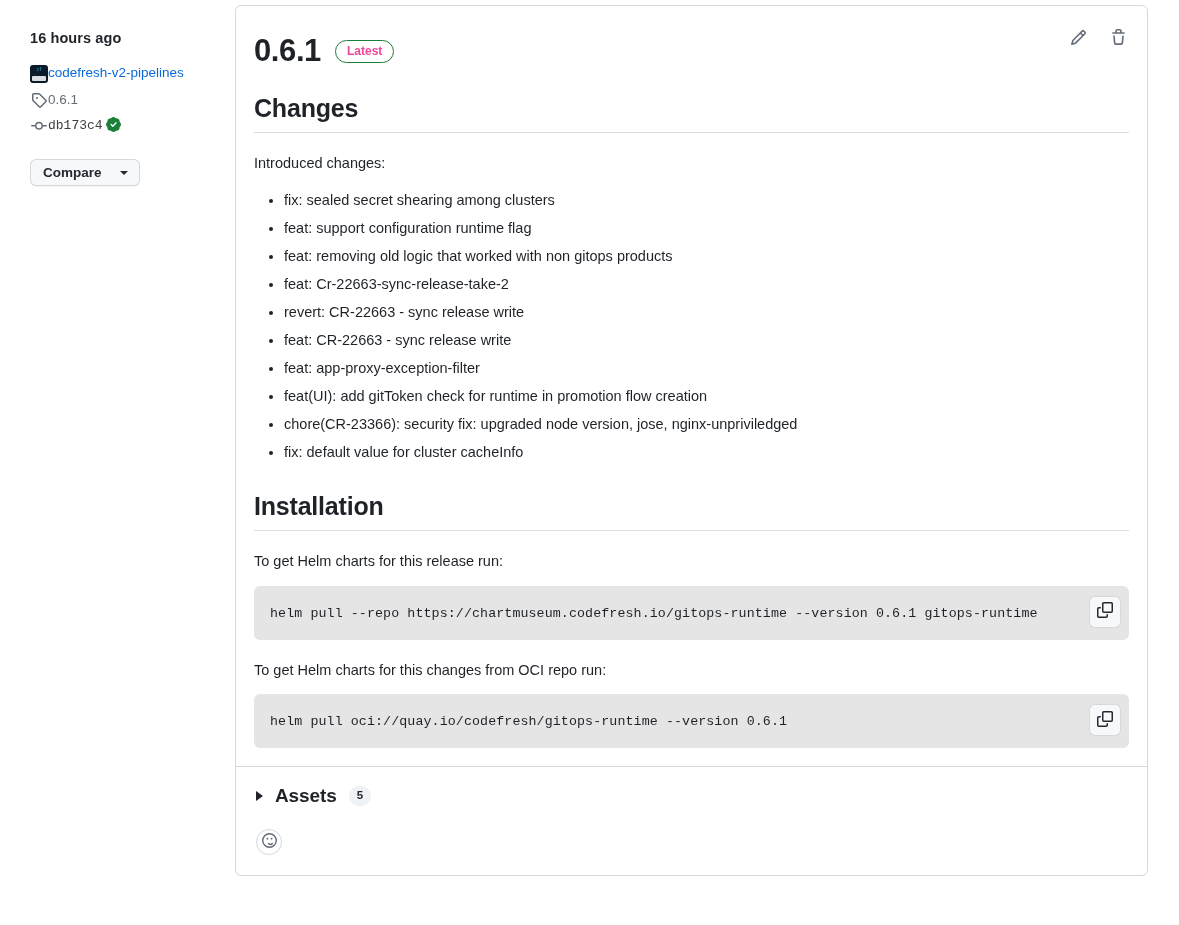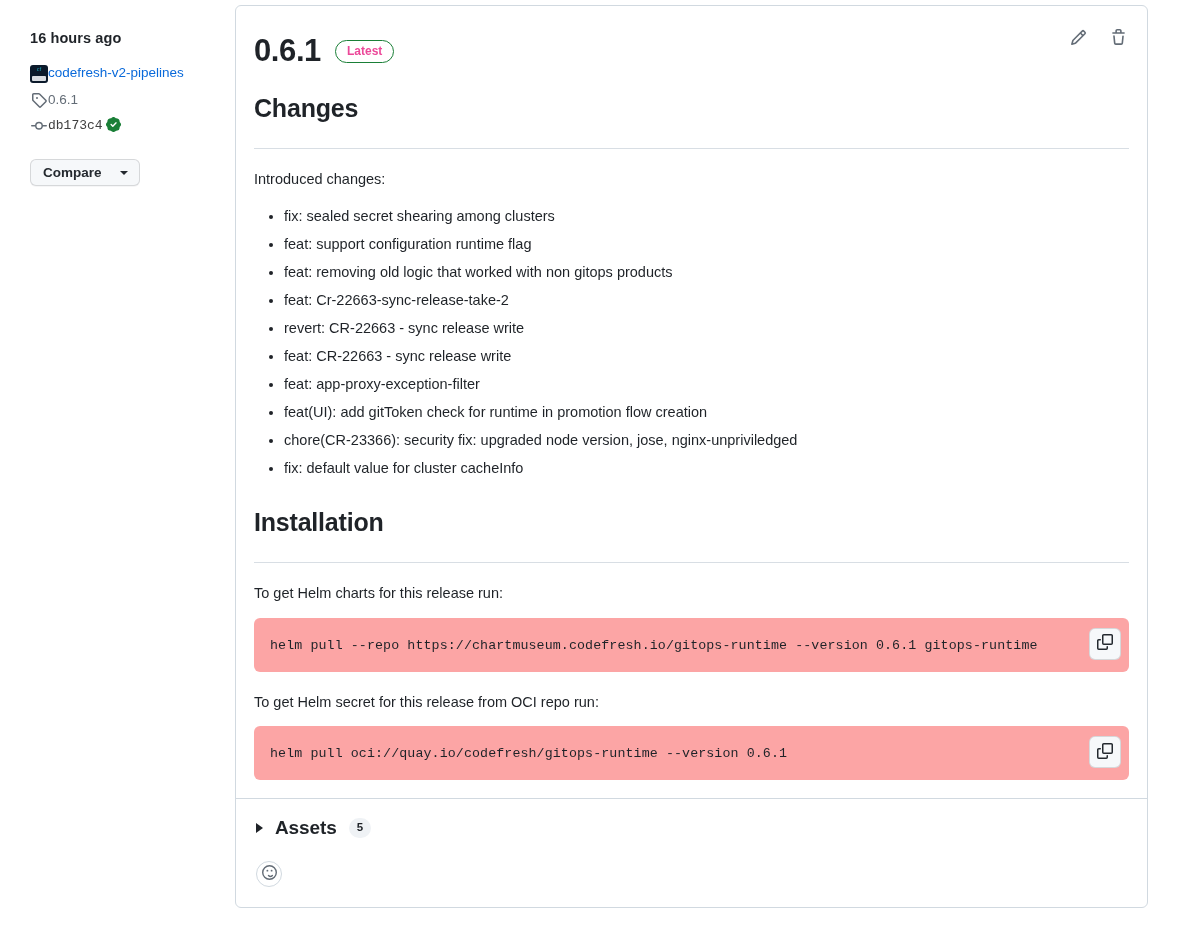--- a/index.html
+++ b/index.html
@@ -179,21 +179,21 @@
     background: none;
     border: none;
     padding: 0;
   }
 
   .md { padding: 0 2px; }
   h2.md-h {
     font-size: 25px;
     font-weight: 700;
     margin: 26px 0 0;
-    padding-bottom: 25px;
+    padding-bottom: 9px;
     border-bottom: 1px solid #d8dee4;
     letter-spacing: -0.2px;
   }
   .md p {
     font-size: 14.5px;
     line-height: 1.5;
     margin: 20px 0 0;
     color: #1f2328;
   }
   .md ul {
@@ -202,21 +202,21 @@
   }
   .md li {
     font-size: 14.5px;
     line-height: 28px;
     color: #1f2328;
   }
   .md li::marker { color: #1f2328; }
 
   .code-block {
     margin-top: 13px;
-    background: #fca5a5;
+    background: #e5e5e5;
     border-radius: 6px;
     position: relative;
     padding: 17px 56px 17px 16px;
     min-height: 54px;
   }
   .code-block code {
     font-family: "Liberation Mono", monospace;
     font-size: 13.3px;
     color: #1f2328;
     white-space: pre;
@@ -382,21 +382,21 @@
             <button class="copy-btn">
               <span>
                 <svg width="16" height="16" viewBox="0 0 16 16" fill="currentColor" aria-hidden="true">
                   <path d="M0 6.75C0 5.784.784 5 1.75 5h1.5a.75.75 0 0 1 0 1.5h-1.5a.25.25 0 0 0-.25.25v7.5c0 .138.112.25.25.25h7.5a.25.25 0 0 0 .25-.25v-1.5a.75.75 0 0 1 1.5 0v1.5A1.75 1.75 0 0 1 9.25 16h-7.5A1.75 1.75 0 0 1 0 14.25Z"></path>
                   <path d="M5 1.75C5 .784 5.784 0 6.75 0h7.5C15.216 0 16 .784 16 1.75v7.5A1.75 1.75 0 0 1 14.25 11h-7.5A1.75 1.75 0 0 1 5 9.25Zm1.75-.25a.25.25 0 0 0-.25.25v7.5c0 .138.112.25.25.25h7.5a.25.25 0 0 0 .25-.25v-7.5a.25.25 0 0 0-.25-.25Z"></path>
                 </svg>
               </span>
             </button>
           </div>
 
-          <p>To get Helm secret for this release from OCI repo run:</p>
+          <p>To get Helm charts for this changes from OCI repo run:</p>
           <div class="code-block">
             <code>helm pull oci://quay.io/codefresh/gitops-runtime --version 0.6.1</code>
             <button class="copy-btn">
               <span>
                 <svg width="16" height="16" viewBox="0 0 16 16" fill="currentColor" aria-hidden="true">
                   <path d="M0 6.75C0 5.784.784 5 1.75 5h1.5a.75.75 0 0 1 0 1.5h-1.5a.25.25 0 0 0-.25.25v7.5c0 .138.112.25.25.25h7.5a.25.25 0 0 0 .25-.25v-1.5a.75.75 0 0 1 1.5 0v1.5A1.75 1.75 0 0 1 9.25 16h-7.5A1.75 1.75 0 0 1 0 14.25Z"></path>
                   <path d="M5 1.75C5 .784 5.784 0 6.75 0h7.5C15.216 0 16 .784 16 1.75v7.5A1.75 1.75 0 0 1 14.25 11h-7.5A1.75 1.75 0 0 1 5 9.25Zm1.75-.25a.25.25 0 0 0-.25.25v7.5c0 .138.112.25.25.25h7.5a.25.25 0 0 0 .25-.25v-7.5a.25.25 0 0 0-.25-.25Z"></path>
                 </svg>
               </span>
             </button>

